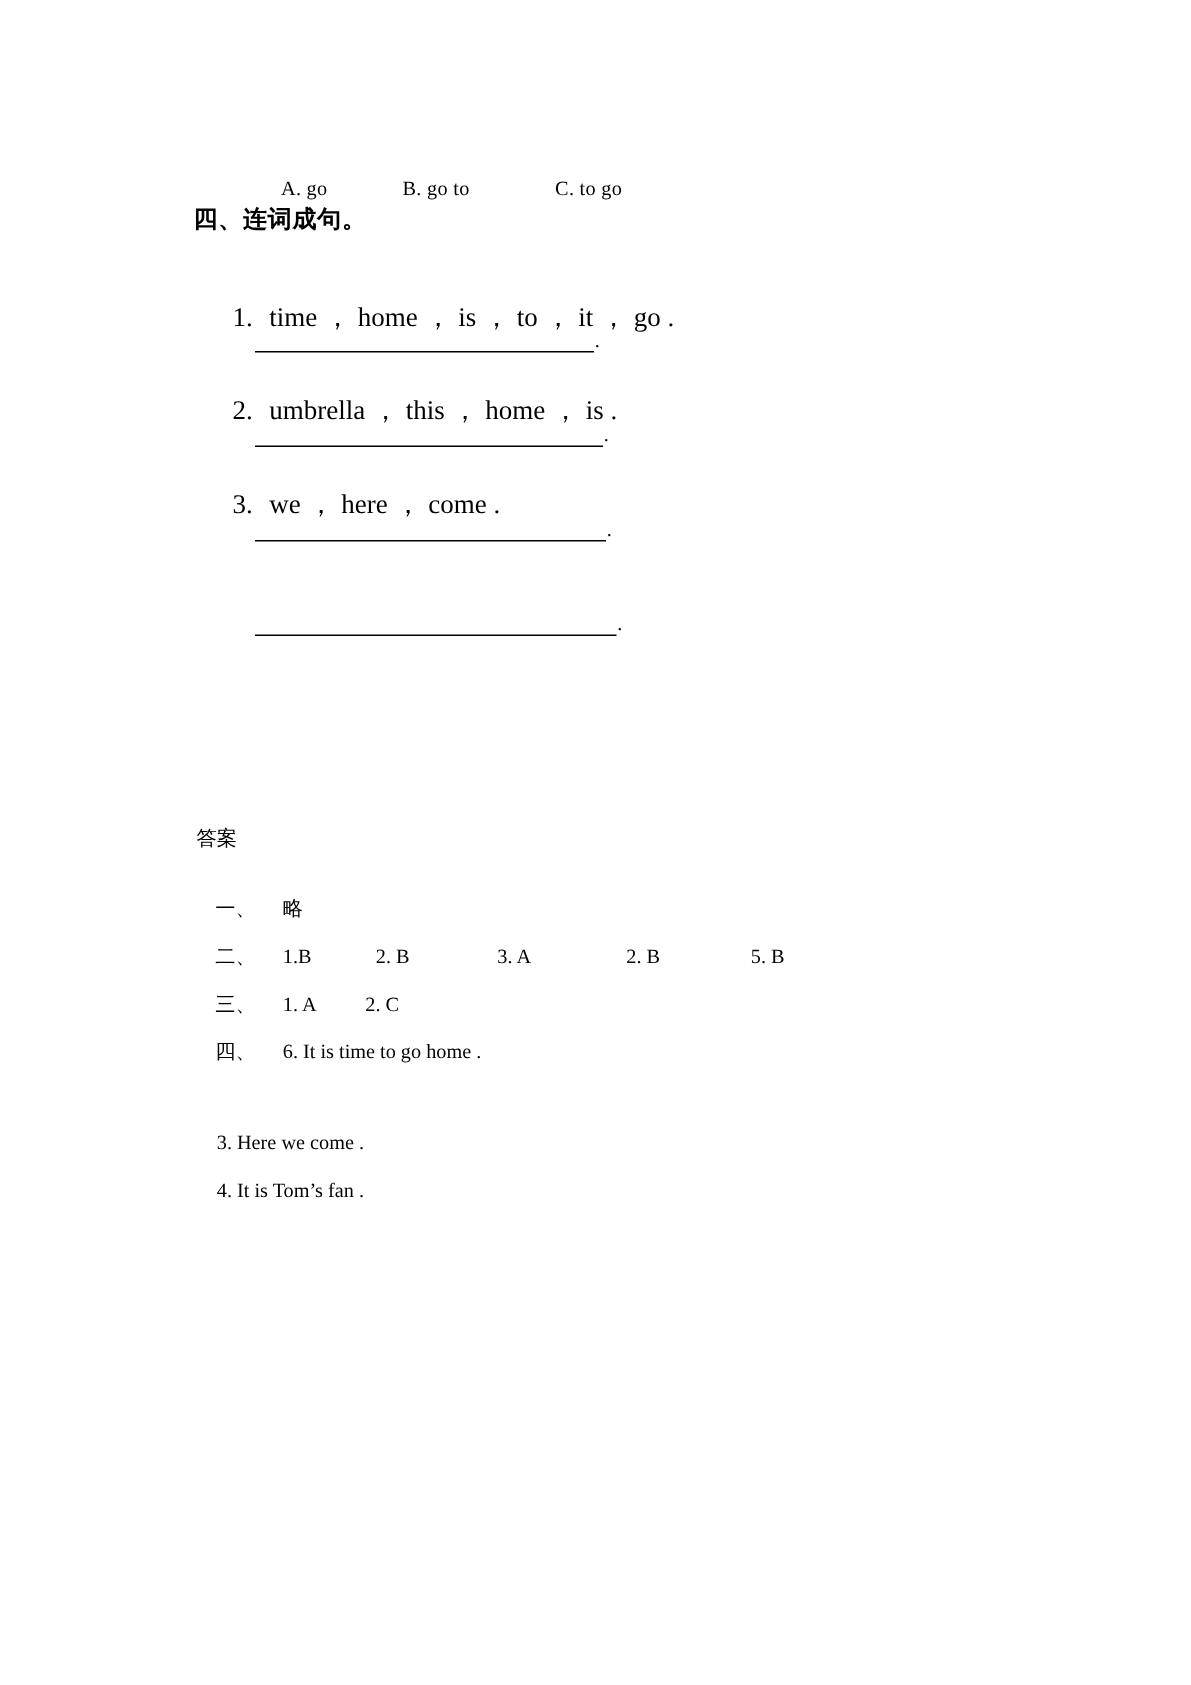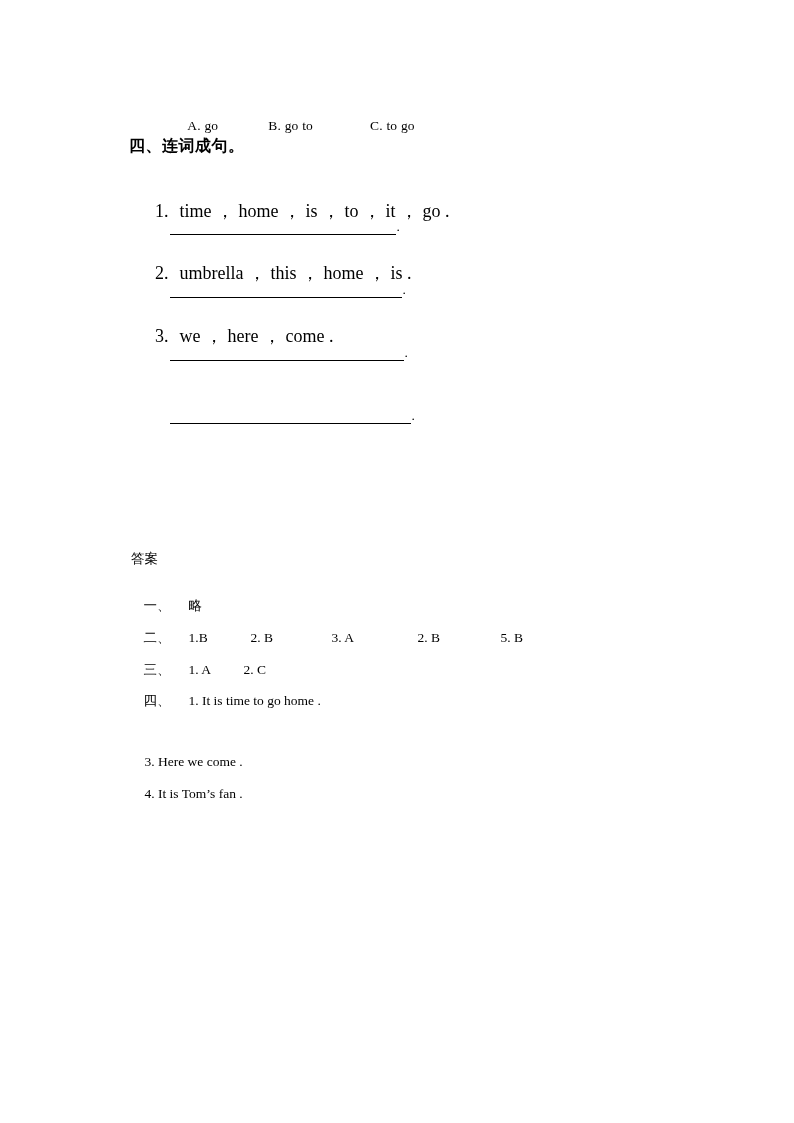--- a/index.html
+++ b/index.html
@@ -173,21 +173,21 @@
 
   <div class="abs ans-row ar-2">
     <span class="cn">二、</span><span class="ans-col c2-1">1.B</span><span class="ans-col c2-2">2. B</span><span class="ans-col c2-3">3. A</span><span class="ans-col c2-4">2. B</span><span class="ans-col">5. B</span>
   </div>
 
   <div class="abs ans-row ar-3">
     <span class="cn">三、</span><span class="ans-col c3-1">1. A</span><span class="ans-col">2. C</span>
   </div>
 
   <div class="abs ans-row ar-4">
-    <span class="cn">四、</span><span class="ans-col">1. It is time to go home .</span>
+    <span class="cn">四、</span><span class="ans-col">6. It is time to go home .</span>
   </div>
 
 
   <div class="abs ans-line al-3">
     <span>3. Here we come .</span>
   </div>
 
   <div class="abs ans-line al-4">
     <span>4. It is Tom’s fan .</span>
   </div>

